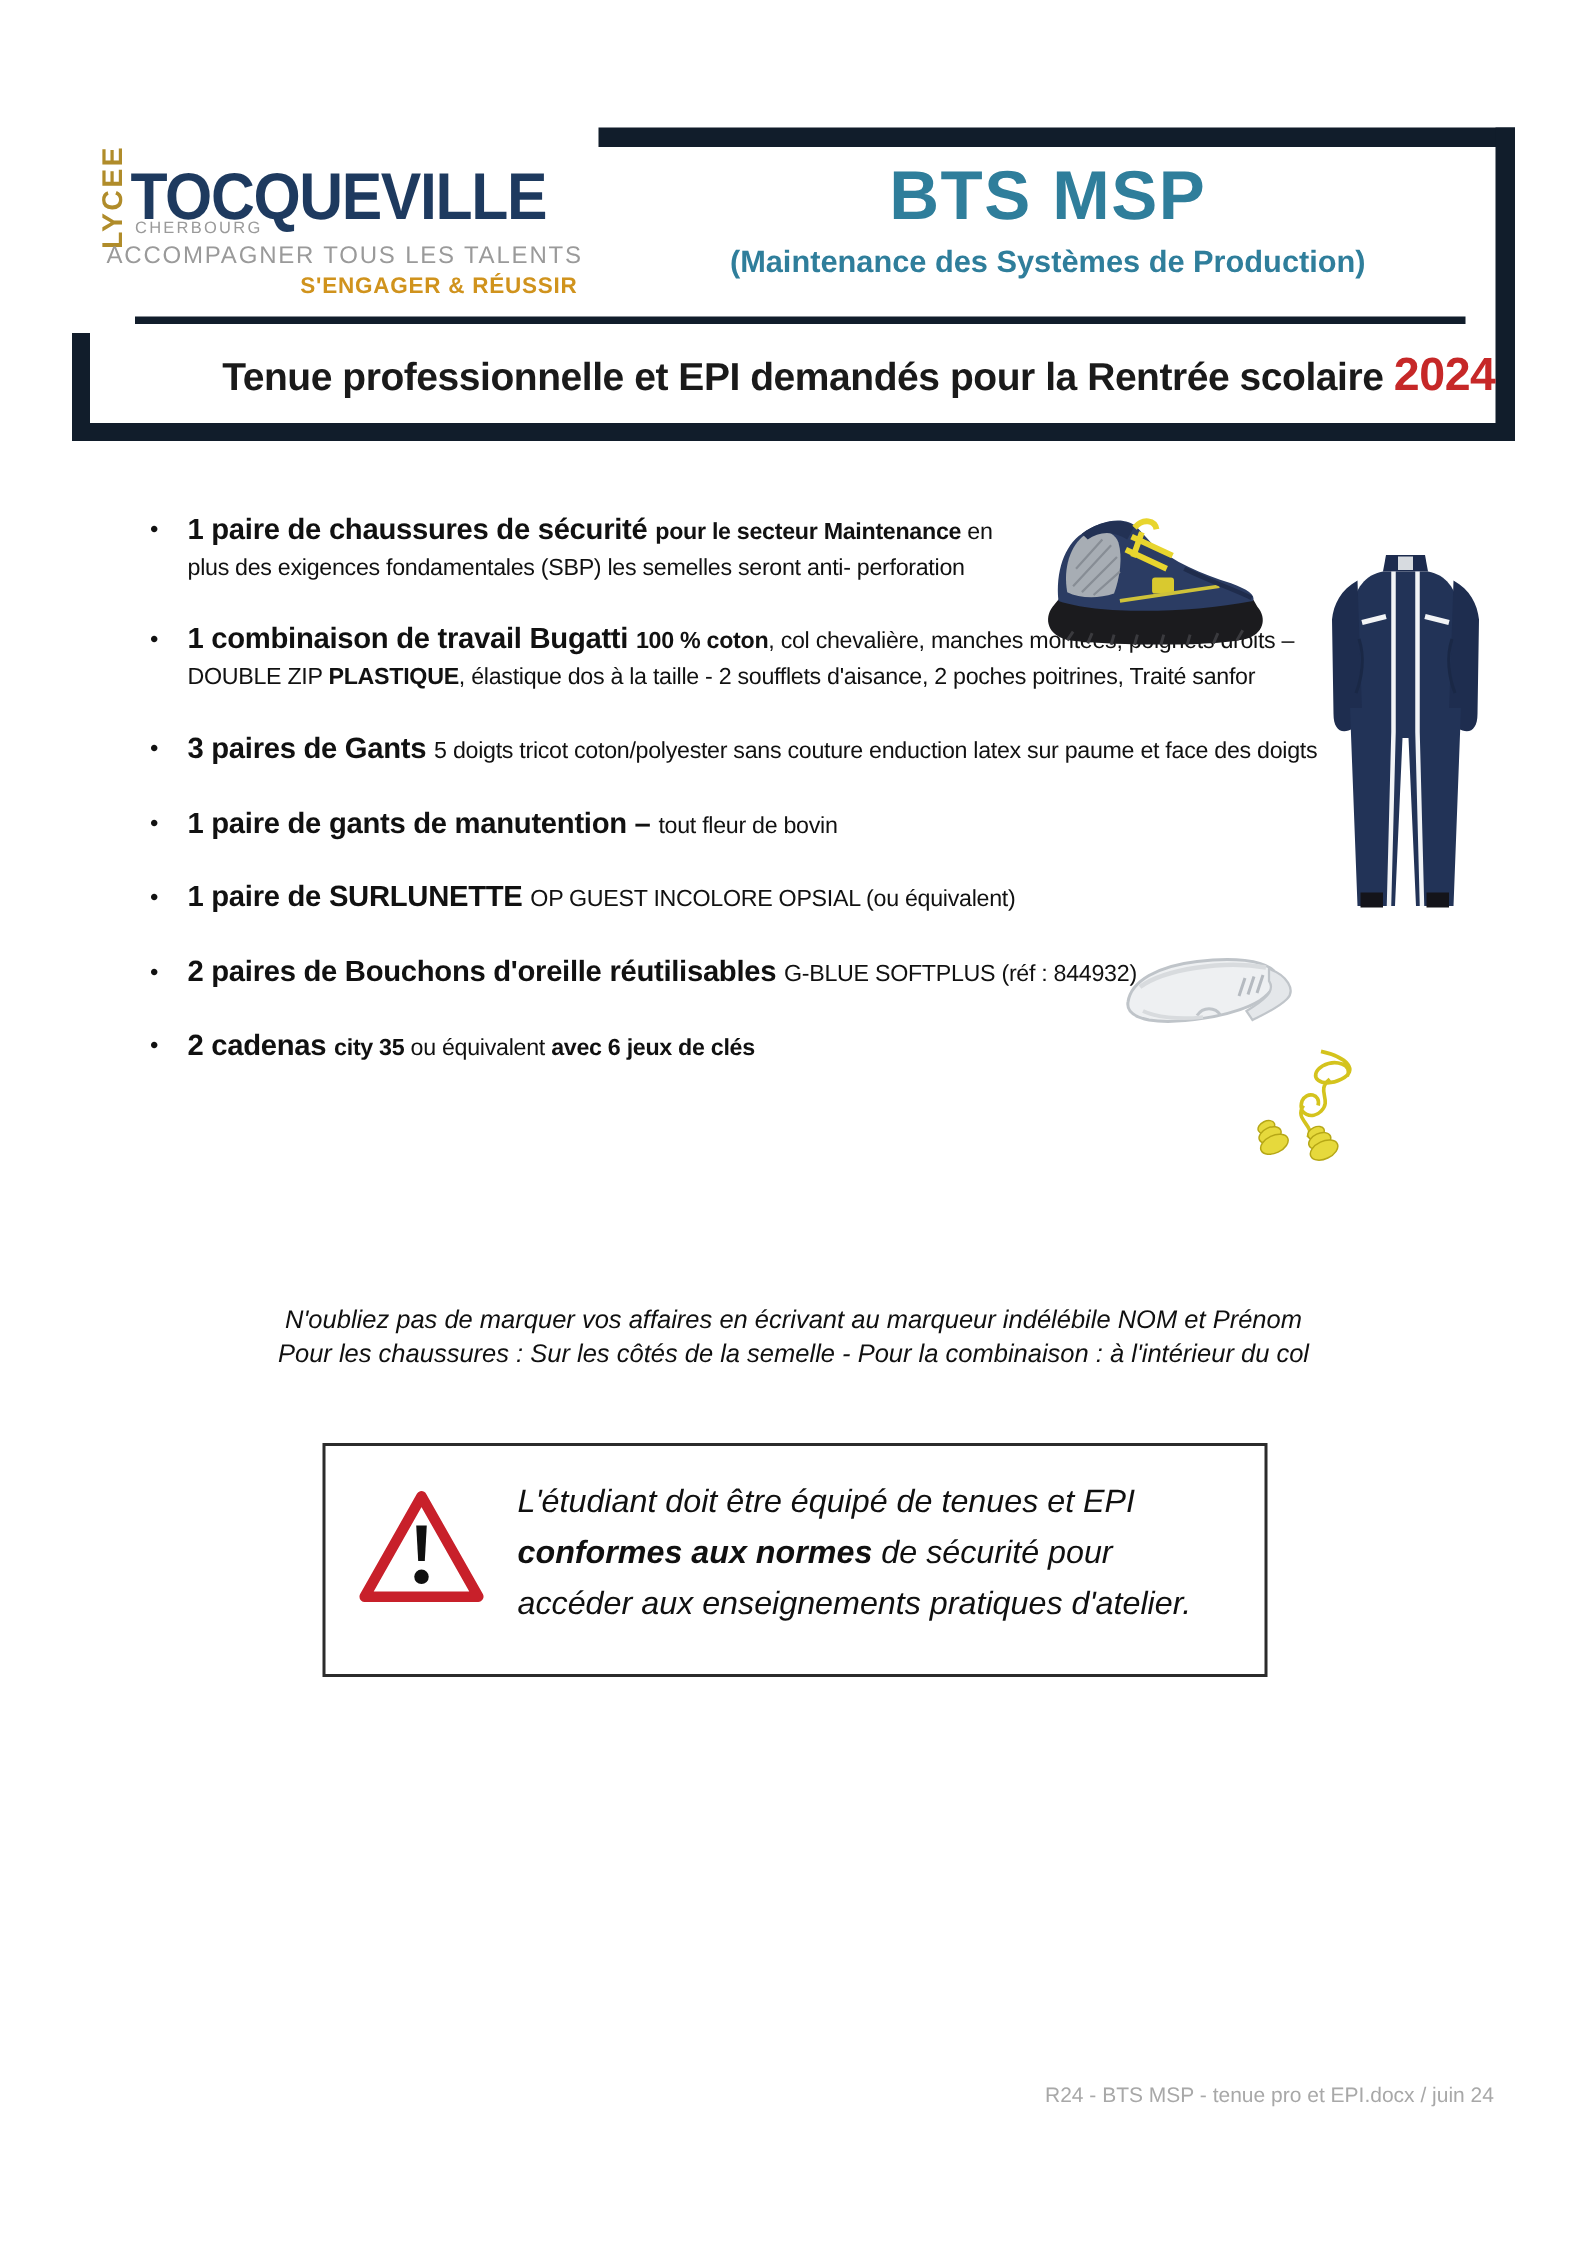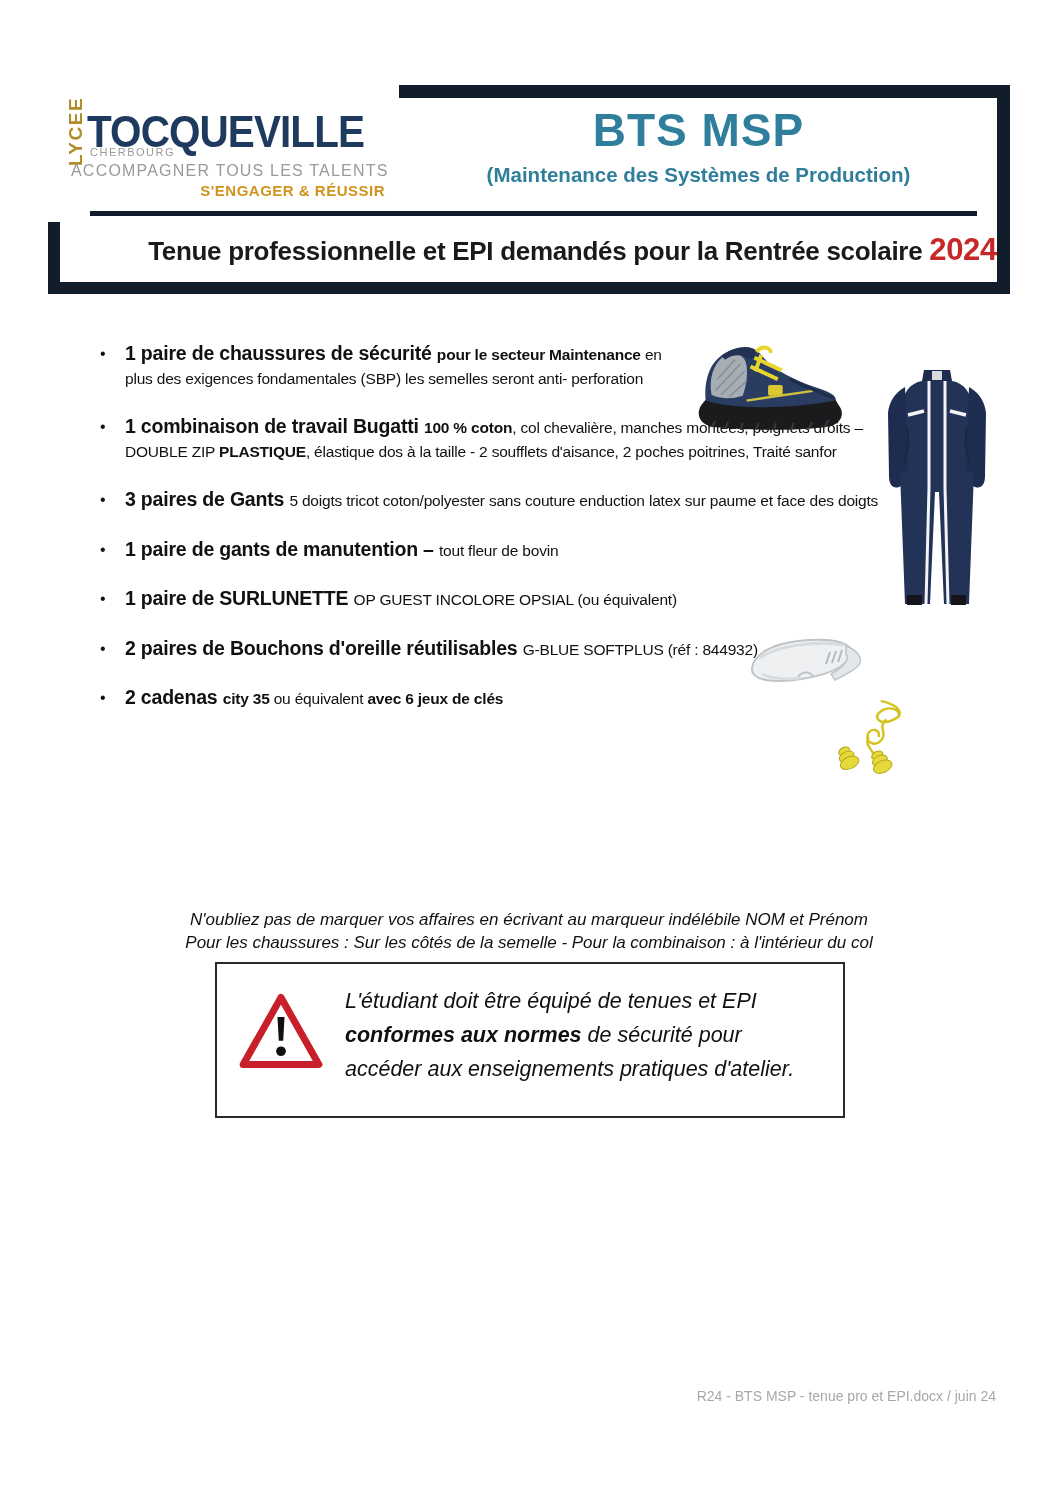--- a/index.html
+++ b/index.html
@@ -47,21 +47,21 @@
 
   
   .photo { position:absolute; }
   .img-shoe     { left:692px; top:336px; width:156px; height:98px; }
   .img-coverall { left:878px; top:366px; width:118px; height:248px; }
   .img-glasses  { left:746px; top:630px; width:124px; height:72px; }
   .img-earplugs { left:826px; top:698px; width:84px;  height:76px; }
 
   
   .note { position:absolute; left:79px; top:868px; width:900px; text-align:center;
-          font-style:italic; font-size:17px; line-height:23px; color:#101010;margin-top:40px; }
+          font-style:italic; font-size:17px; line-height:23px; color:#101010; }
 
   
   .warning-box { position:absolute; left:215px; top:962px; width:630px; height:156px;
                  border:2px solid #2b2b2b; background:#fff; }
   .warning-tri { position:absolute; left:20px; top:24px; width:88px; height:86px; }
   .warning-text { position:absolute; left:128px; top:20px; font-style:italic; font-size:21.5px;
                   line-height:34px; color:#101010; }
   .warning-text b { font-style:italic; }
 
   

